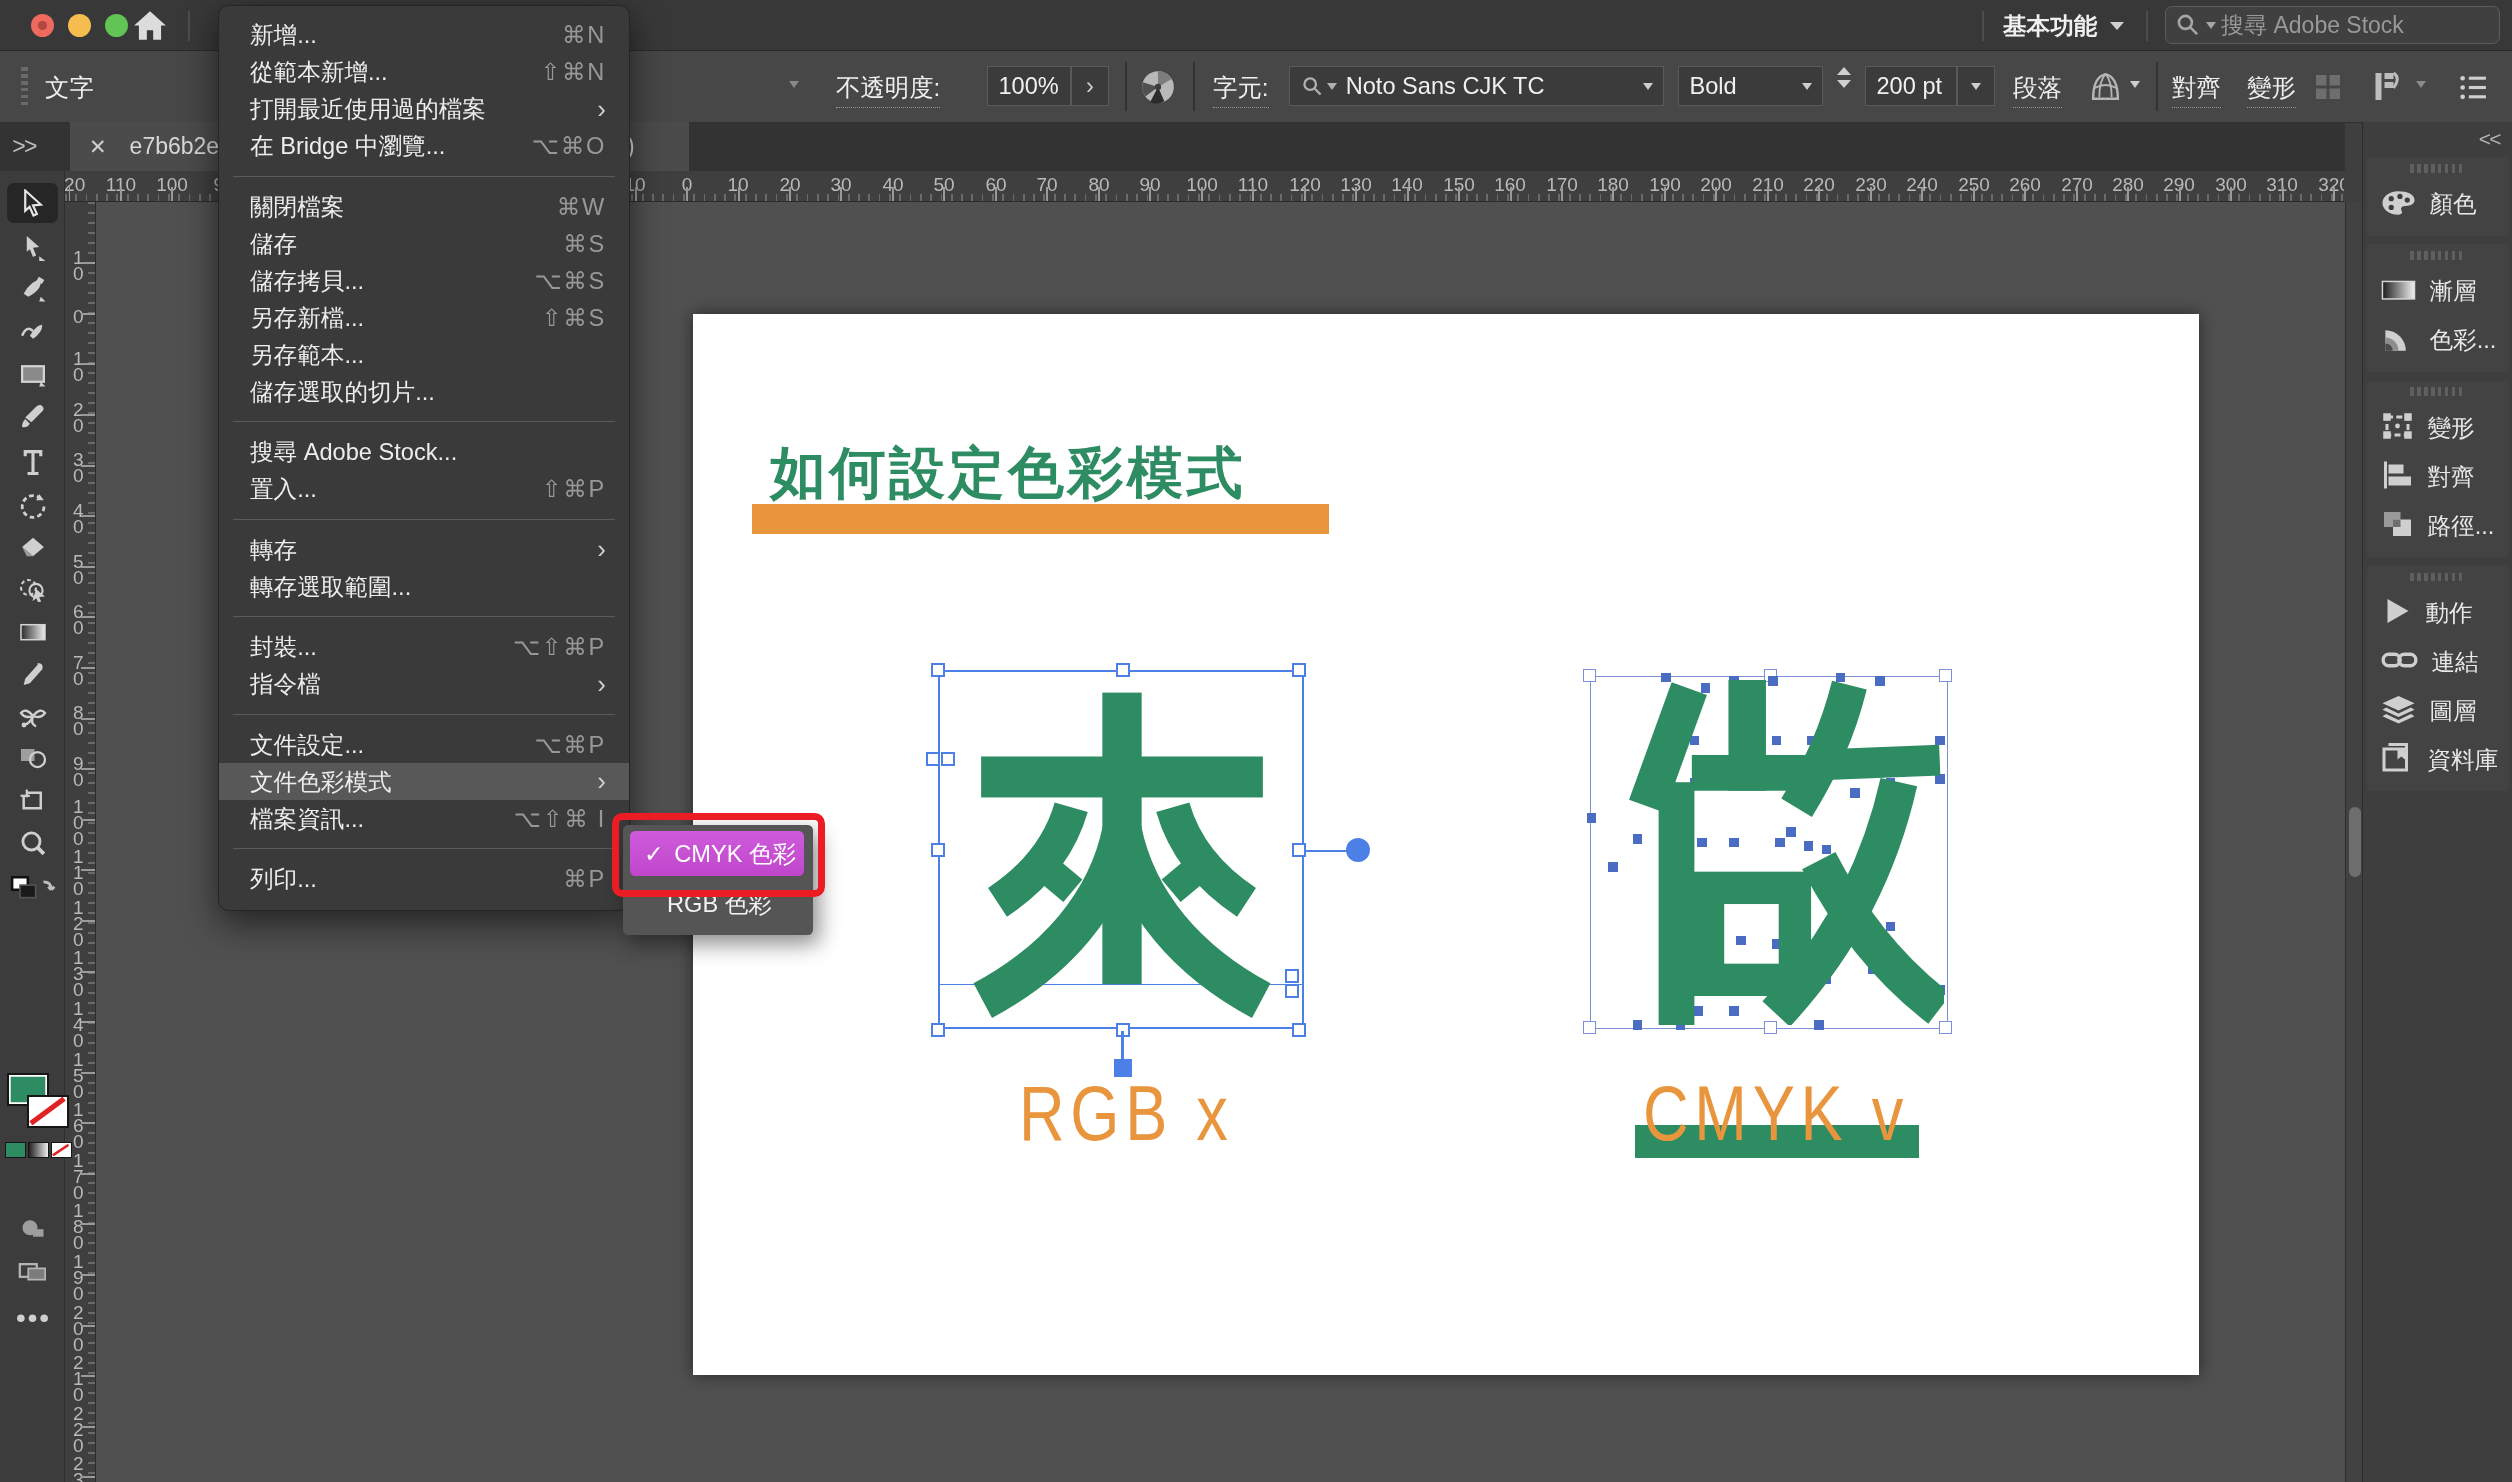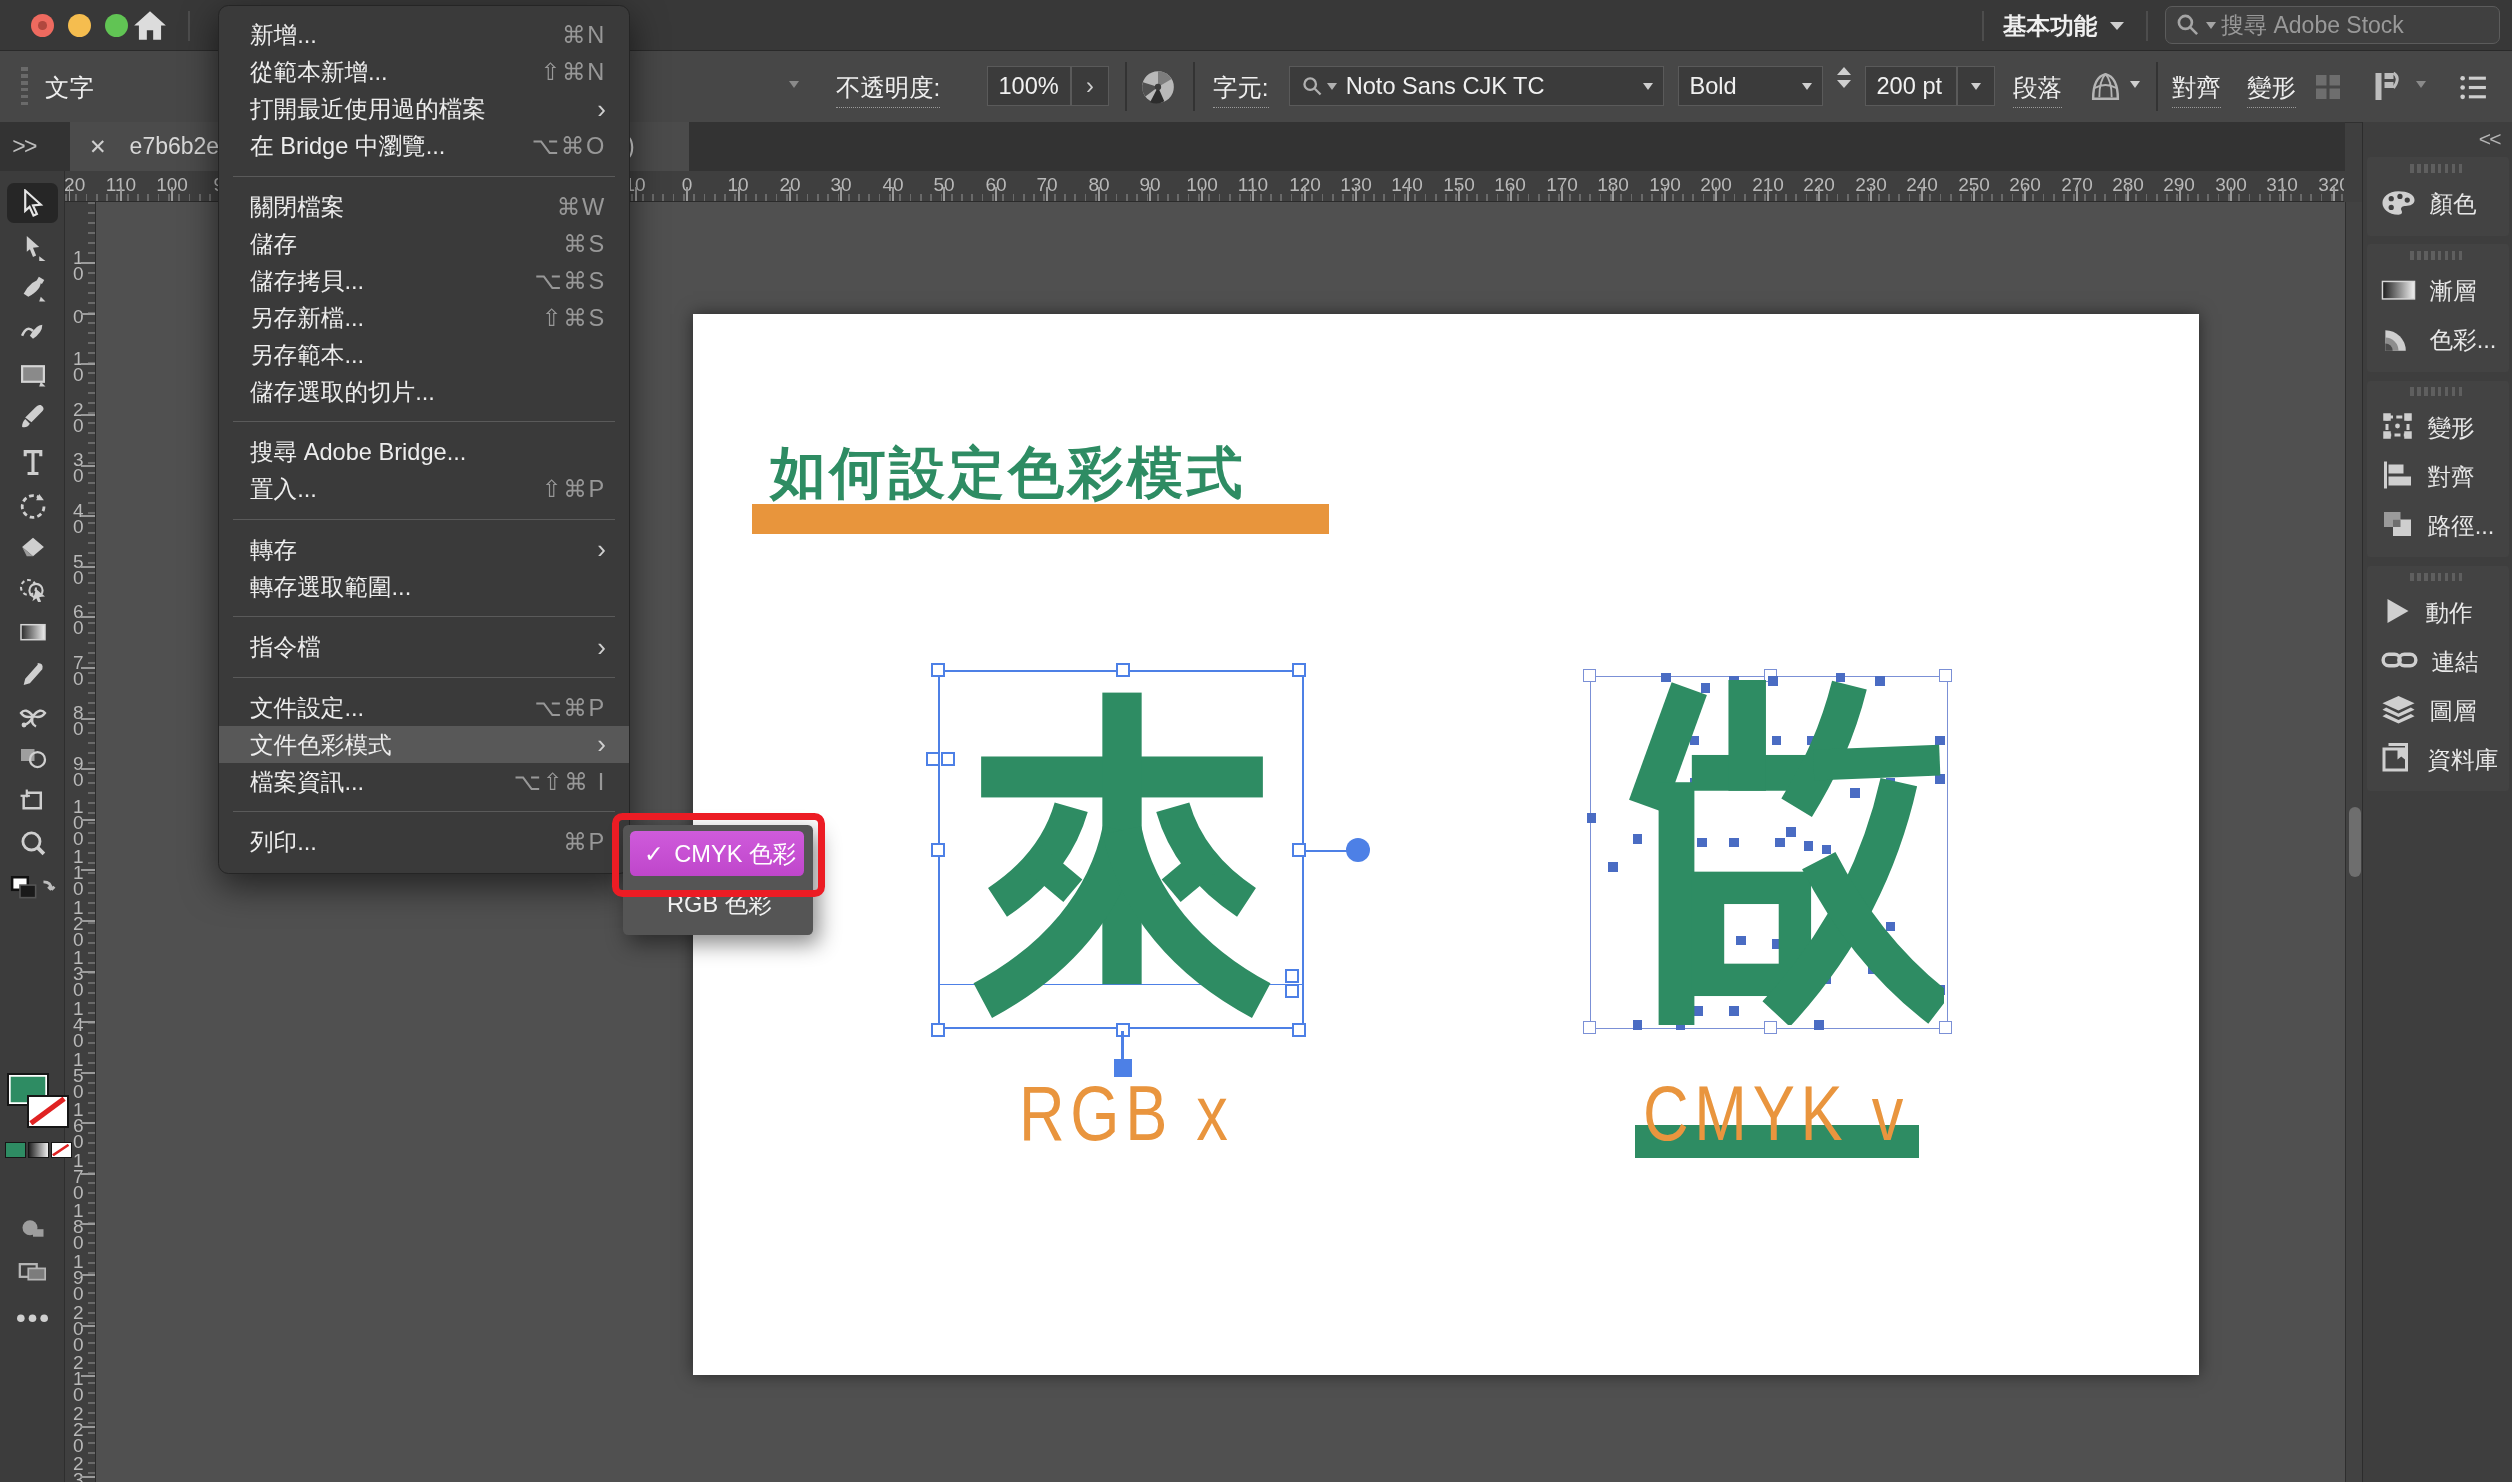--- a/index.html
+++ b/index.html
@@ -801,35 +801,39 @@
       <span class="sc">⇧⌘S</span>
     </div>
     <div class="mi">
       <span class="lab">另存範本...</span>
     </div>
     <div class="mi">
       <span class="lab">儲存選取的切片...</span>
     </div>
     <div class="mdiv"></div>
     <div class="mi">
-      <span class="lab">搜尋 Adobe Bridge...</span>
+      <span class="lab">搜尋 Adobe Stock...</span>
     </div>
     <div class="mi">
       <span class="lab">置入...</span>
       <span class="sc">⇧⌘P</span>
     </div>
     <div class="mdiv"></div>
     <div class="mi">
       <span class="lab">轉存</span>
       <span class="arr">›</span>
     </div>
     <div class="mi">
       <span class="lab">轉存選取範圍...</span>
     </div>
     <div class="mdiv"></div>
+    <div class="mi">
+      <span class="lab">封裝...</span>
+      <span class="sc">⌥⇧⌘P</span>
+    </div>
     <div class="mi">
       <span class="lab">指令檔</span>
       <span class="arr">›</span>
     </div>
     <div class="mdiv"></div>
     <div class="mi">
       <span class="lab">文件設定...</span>
       <span class="sc">⌥⌘P</span>
     </div>
     <div class="mi hl">

